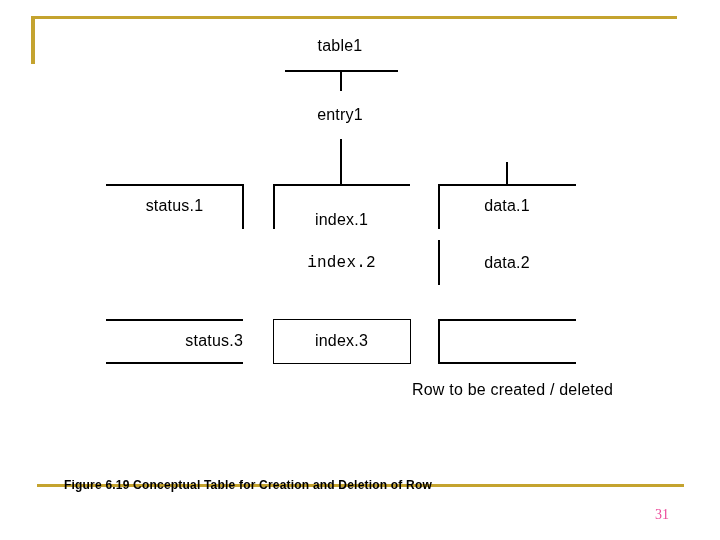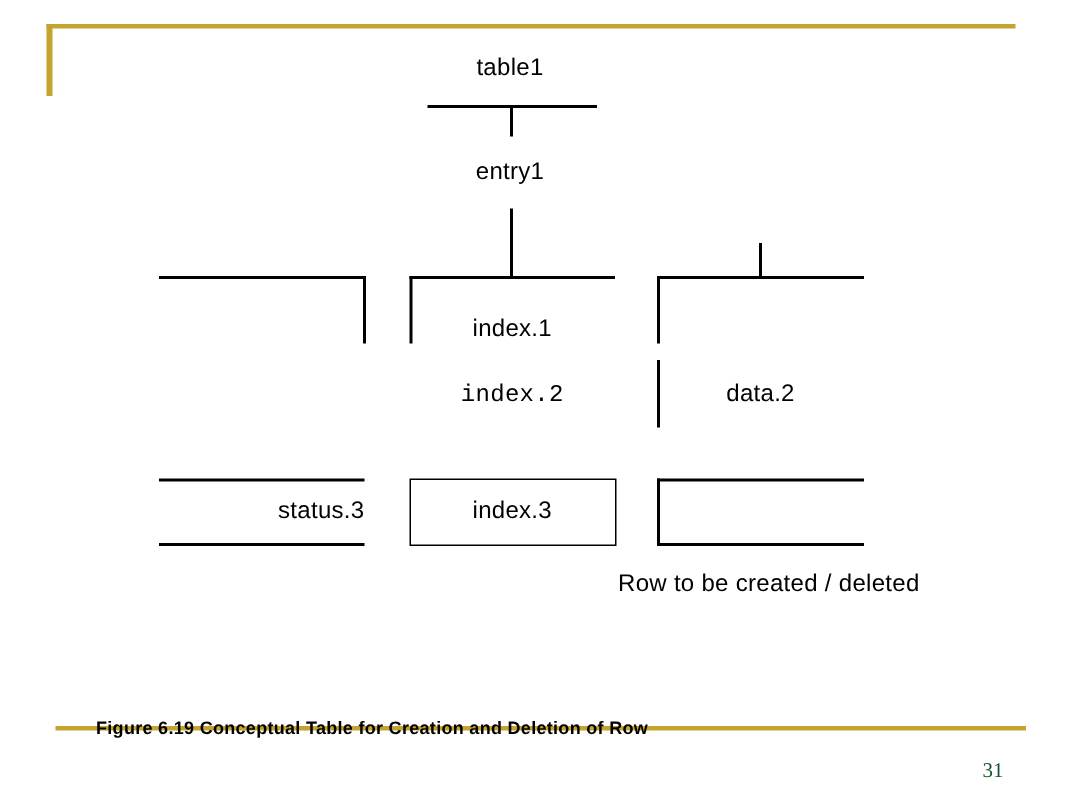--- a/index.html
+++ b/index.html
@@ -34,21 +34,21 @@
     letter-spacing: 0.2px;
     white-space: nowrap;
     z-index: 3;
   }
   .pagenum {
     position: absolute;
     left: 640px; top: 507px; width: 44px;
     text-align: center;
     font-family: "Liberation Serif", "DejaVu Serif", serif;
     font-size: 14px;
-    color: #14532d;
+    color: #ec4899;
     z-index: 3;
   }
 </style>
 </head>
 <body>
 
 <div class="slide">
 
   <div class="gold" style="left:31px; top:16px; width:646px; height:3px;"></div>
   <div class="gold" style="left:31px; top:16px; width:4px; height:48px;"></div>
@@ -71,26 +71,28 @@
 
   <div class="vline" style="left:438px; top:240px; height:45px;"></div>
 
   <div class="hline" style="left:106px; top:319px; width:137px;"></div>
   <div class="hline" style="left:106px; top:362px; width:137px;"></div>
   <div class="obox" style="left:273px; top:319px; width:138px; height:45px;"></div>
   <div class="hline" style="left:438px; top:319px; width:138px;"></div>
   <div class="vline" style="left:438px; top:319px; height:44px;"></div>
   <div class="hline" style="left:438px; top:362px; width:138px;"></div>
 
+  <div class="lbl center" style="left:106px; top:198px; width:137px;">status.1</div>
   <div class="lbl center" style="left:106px; top:333px; width:137px;text-align:right;">status.3</div>
 
   <div class="lbl center" style="left:273px; top:198px; width:137px;margin-top:14px;">index.1</div>
   <div class="lbl center" style="left:273px; top:255px; width:137px;font-family:Liberation Mono, monospace;">index.2</div>
   <div class="lbl center" style="left:273px; top:333px; width:137px;">index.3</div>
 
+  <div class="lbl center" style="left:438px; top:198px; width:138px;">data.1</div>
   <div class="lbl center" style="left:438px; top:255px; width:138px;">data.2</div>
 
   <div class="lbl" style="left:412px; top:382px;">Row to be created / deleted</div>
 
   <div class="caption">Figure 6.19 Conceptual Table for Creation and Deletion of Row</div>
   <div class="pagenum">31</div>
 
 </div>
 
 </body></html>

